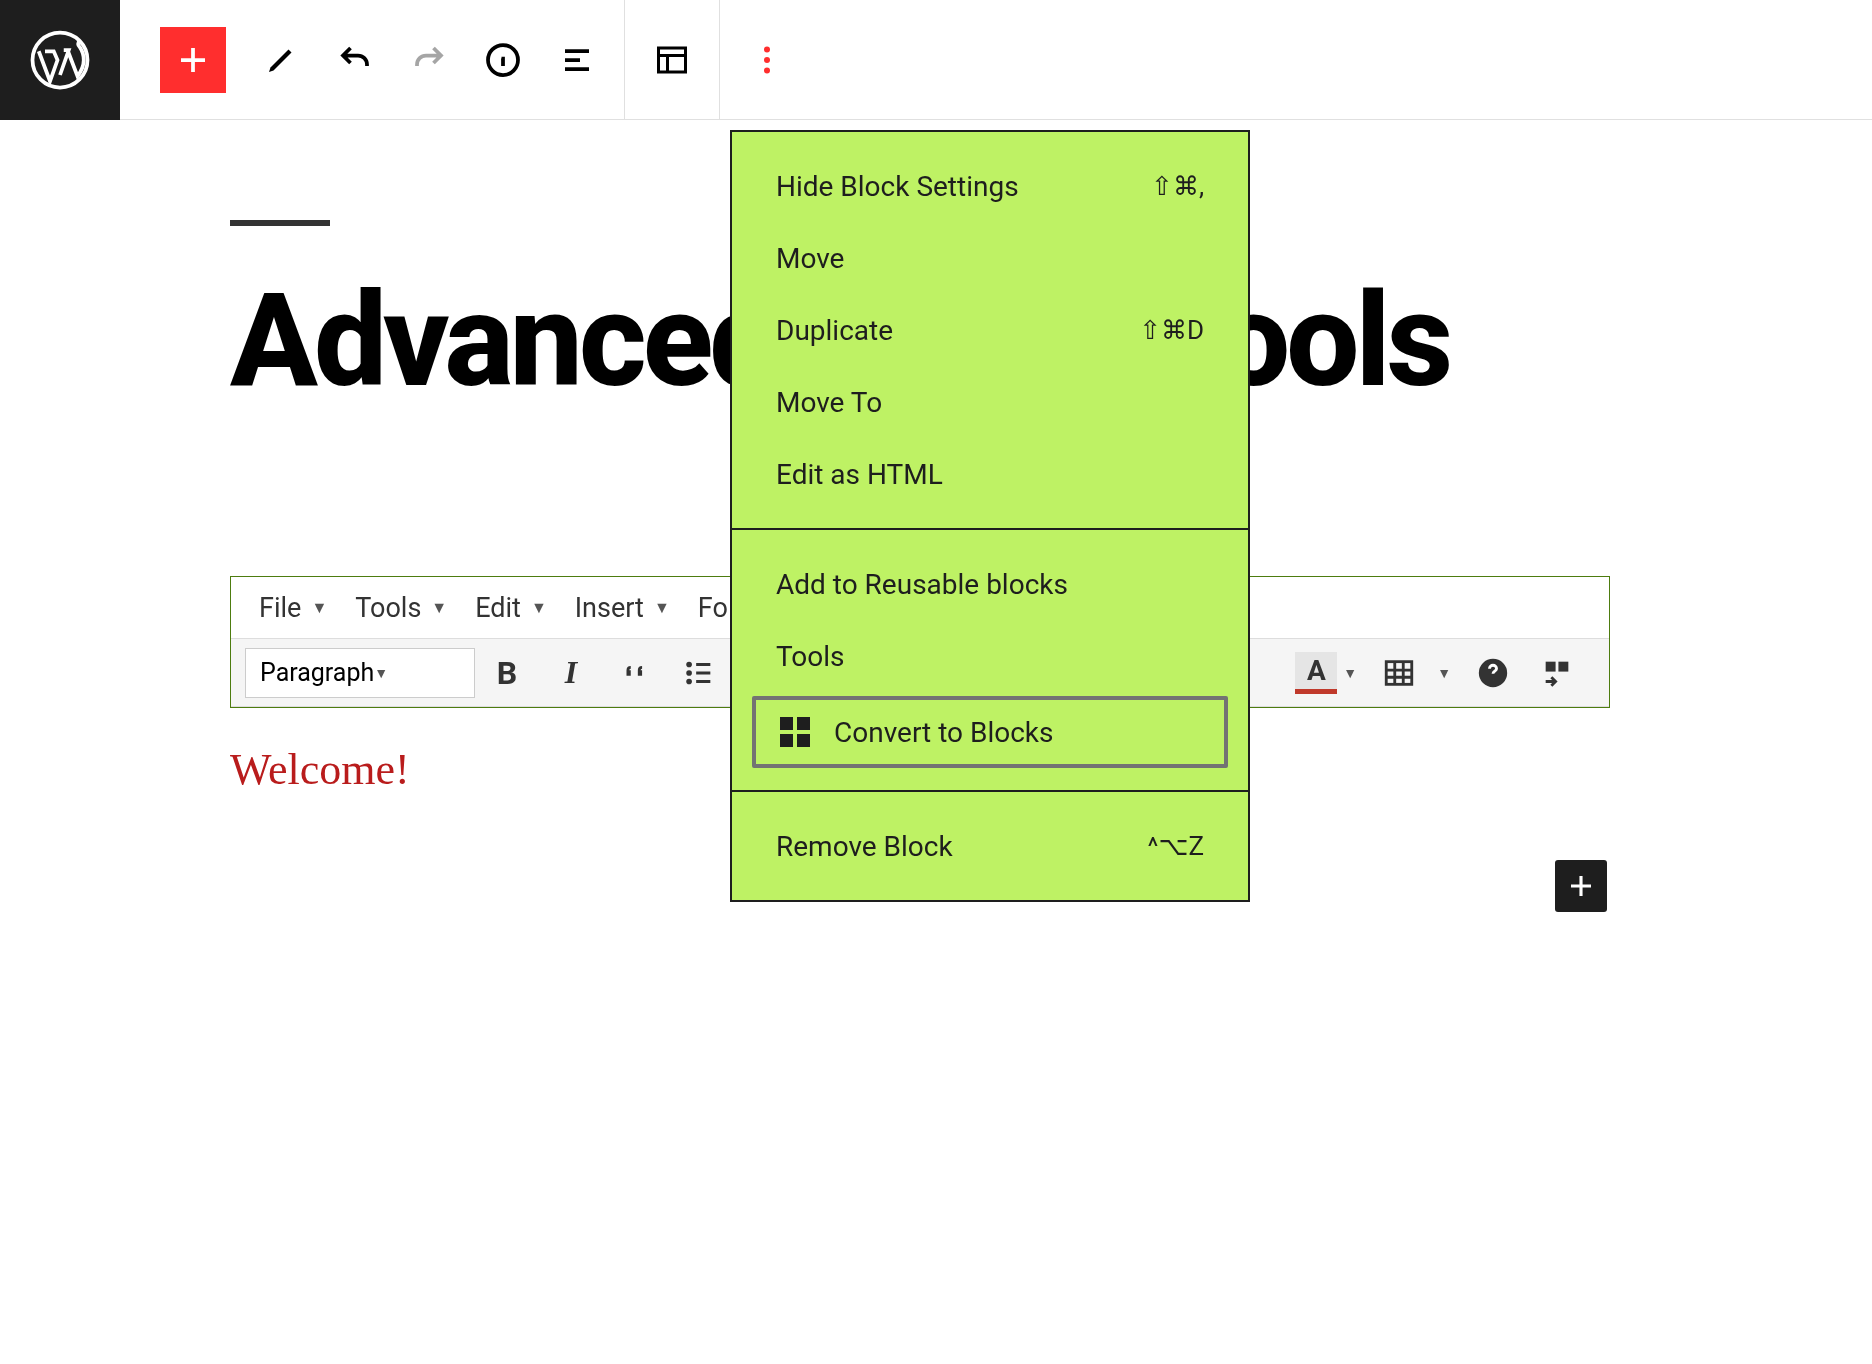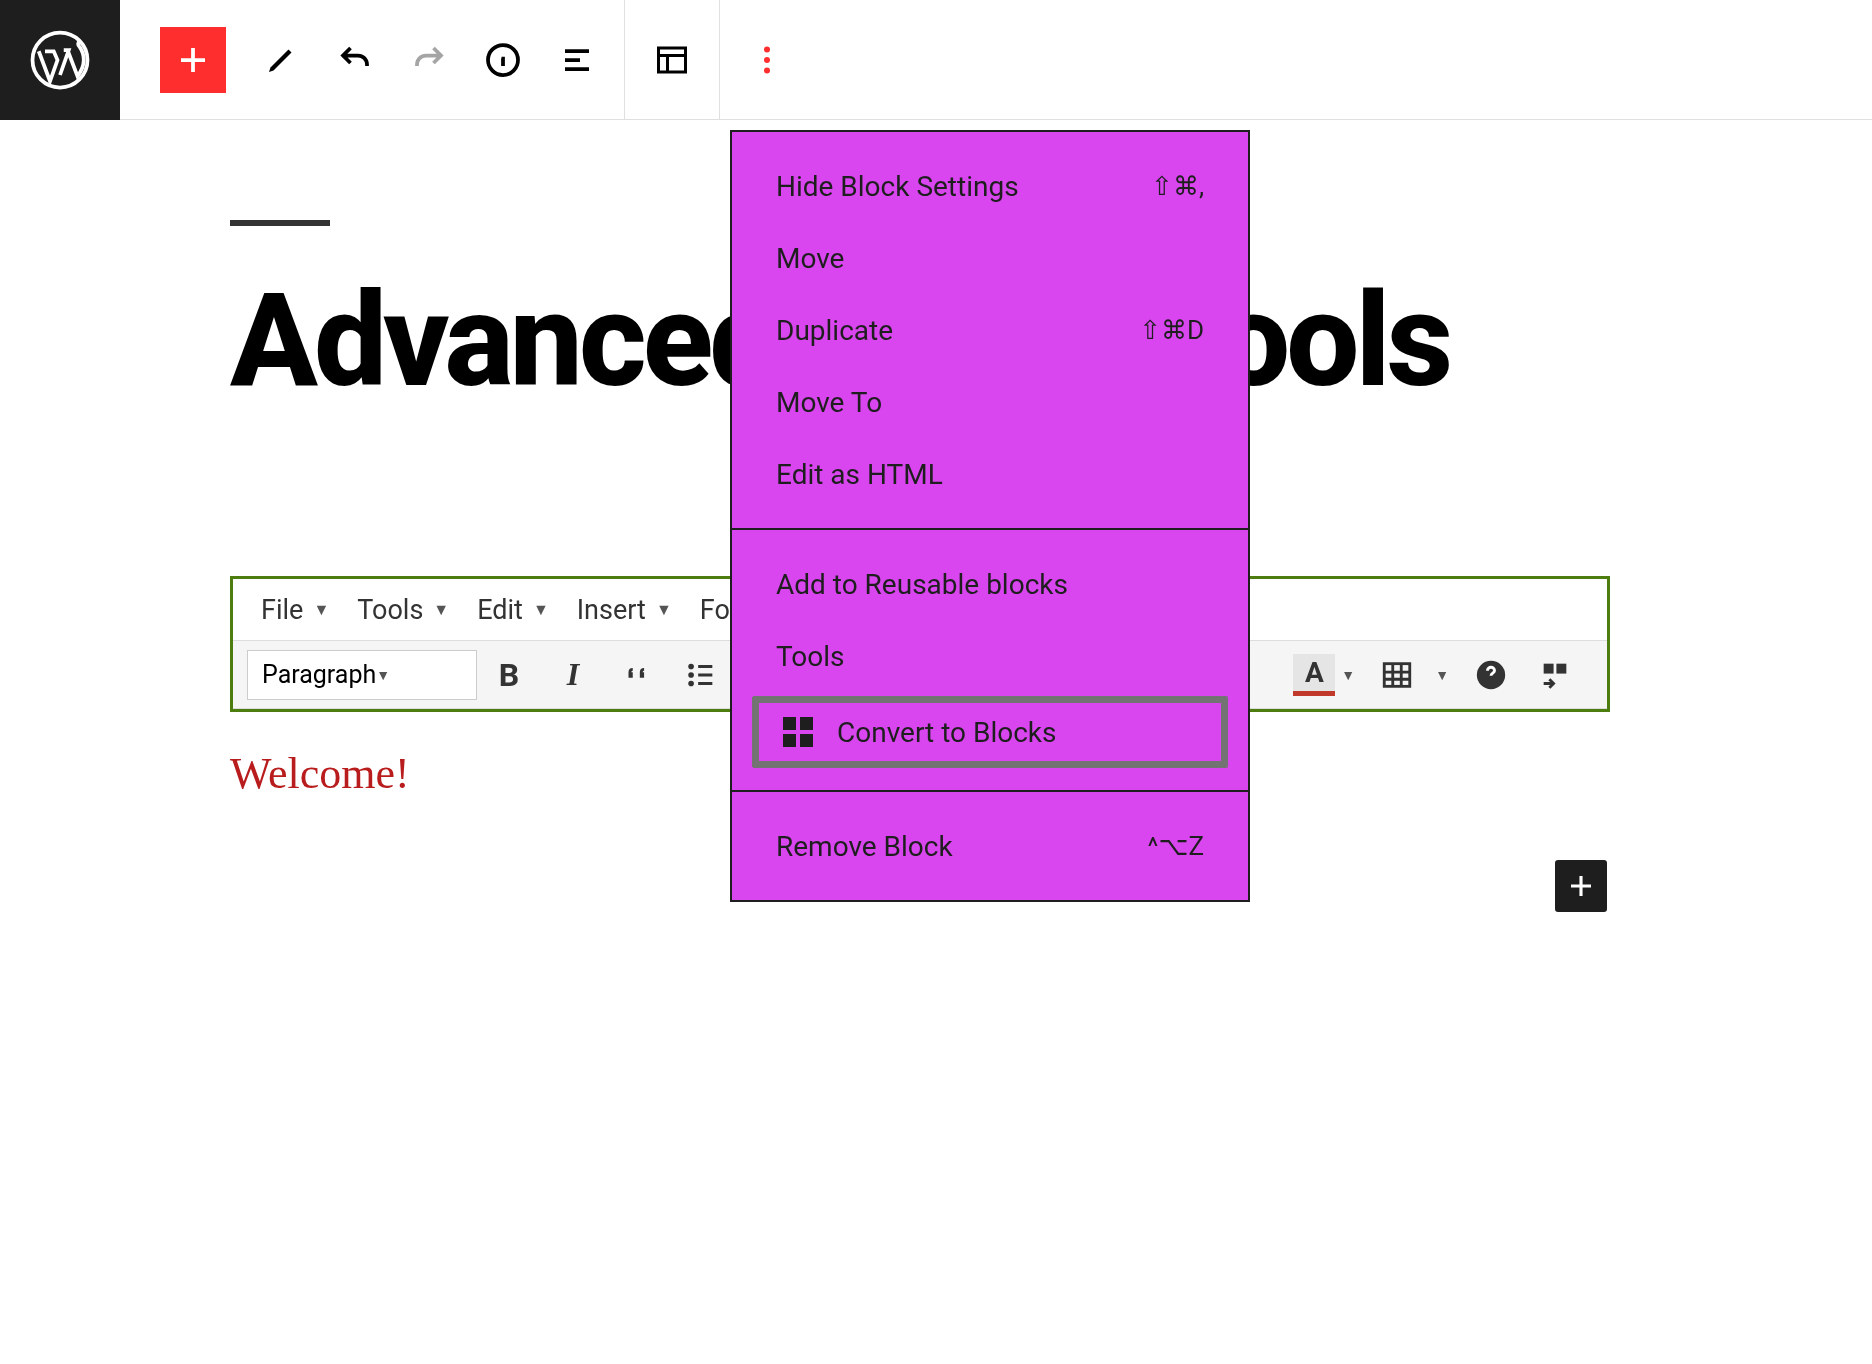--- a/index.html
+++ b/index.html
@@ -14,44 +14,44 @@
     .btn-add svg { width: 36px; height: 36px; }
     .tb-btn { width: 70px; height: 70px; display: flex; align-items: center; justify-content: center; cursor: pointer; margin: 0 2px; }
     .tb-btn svg { width: 36px; height: 36px; }
     .tb-btn.disabled svg { opacity: 0.35; }
     .tb-sep { width: 1px; height: 120px; background: #e0e0e0; margin: 0 10px; }
     
     .content { padding: 100px 230px 0 230px; position: relative; }
     .title-rule { width: 100px; height: 6px; background: #333; margin-bottom: 50px; }
     .page-title { font-size: 130px; font-weight: 800; letter-spacing: -4px; color: #000; line-height: 1; }
     
-    .classic-editor { margin-top: 170px; border: 3px solid #4d7c0f; width: 1380px; }
+    .classic-editor { margin-top: 170px; border: 1px solid #4d7c0f; width: 1380px; }
     .ce-menubar { display: flex; align-items: center; height: 62px; border-bottom: 1px solid #ddd; padding-left: 14px; background: #fff; }
     .ce-menu-item { display: flex; align-items: center; padding: 0 14px; font-size: 27px; color: #333; cursor: pointer; }
     .ce-menu-item .tri { margin-left: 10px; font-size: 16px; color: #555; }
     
     .ce-toolbar { display: flex; align-items: center; height: 68px; background: #f5f5f5; border-bottom: 1px solid #ddd; padding-left: 14px; }
     .para-select { display: flex; align-items: center; justify-content: flex-start; width: 230px; height: 50px; border: 1px solid #ccc; background: #fff; padding: 0 14px; font-size: 25px; cursor: pointer; }
     .para-select .tri { font-size: 14px; color: #555; }
     .ce-tbbtn { width: 56px; height: 56px; display: flex; align-items: center; justify-content: center; cursor: pointer; margin: 0 4px; font-size: 32px; font-weight: bold; color: #333; }
     .ce-right { margin-left: auto; display: flex; align-items: center; padding-right: 20px; }
     .ce-tbbtn svg { width: 34px; height: 34px; }
     .dd-arrow { font-size: 14px; color: #555; margin-left: 6px; margin-right: 10px; }
     
     .welcome { font-family: Georgia, serif; font-size: 44px; margin-top: 36px; color: #b91c1c; }
     
     .floating-add { position: absolute; top: 860px; left: 1555px; width: 52px; height: 52px; background: #1e1e1e; display: flex; align-items: center; justify-content: center; cursor: pointer; border-radius: 3px; }
     .floating-add svg { width: 30px; height: 30px; }
     
-    .dropdown { position: absolute; top: 130px; left: 730px; width: 520px; background: #d946ef; border: 2px solid #1e1e1e; }
+    .dropdown { position: absolute; top: 130px; left: 730px; width: 520px; background: #bef264; border: 2px solid #1e1e1e; }
     .dd-section { padding: 18px 0; }
     .dd-section + .dd-section { border-top: 2px solid #1e1e1e; }
     .dd-item { display: flex; align-items: center; justify-content: space-between; height: 72px; padding: 0 44px; font-size: 28px; color: #1e1e1e; cursor: pointer; }
     .dd-item .sc { font-size: 26px; color: #1e1e1e; }
-    .dd-item.highlighted { border: 7px solid #737373; margin: 4px 20px; padding: 0 24px; height: 72px; border-radius: 2px; }
+    .dd-item.highlighted { border: 4px solid #737373; margin: 4px 20px; padding: 0 24px; height: 72px; border-radius: 2px; }
     .dd-item.highlighted .with-icon { display: flex; align-items: center; gap: 24px; }
     .blocks-icon { width: 30px; height: 30px; display: grid; grid-template-columns: 1fr 1fr; grid-template-rows: 1fr 1fr; gap: 4px; }
     .blocks-icon span { background: #1e1e1e; }
     
     .text-color-btn { width: 42px; height: 42px; background: #e5e5e5; display: flex; align-items: center; justify-content: center; font-size: 28px; font-weight: bold; color: #333; border-bottom: 5px solid #c0392b; }
   </style>
 </head>
 <body>
 
 <div class="topbar">

